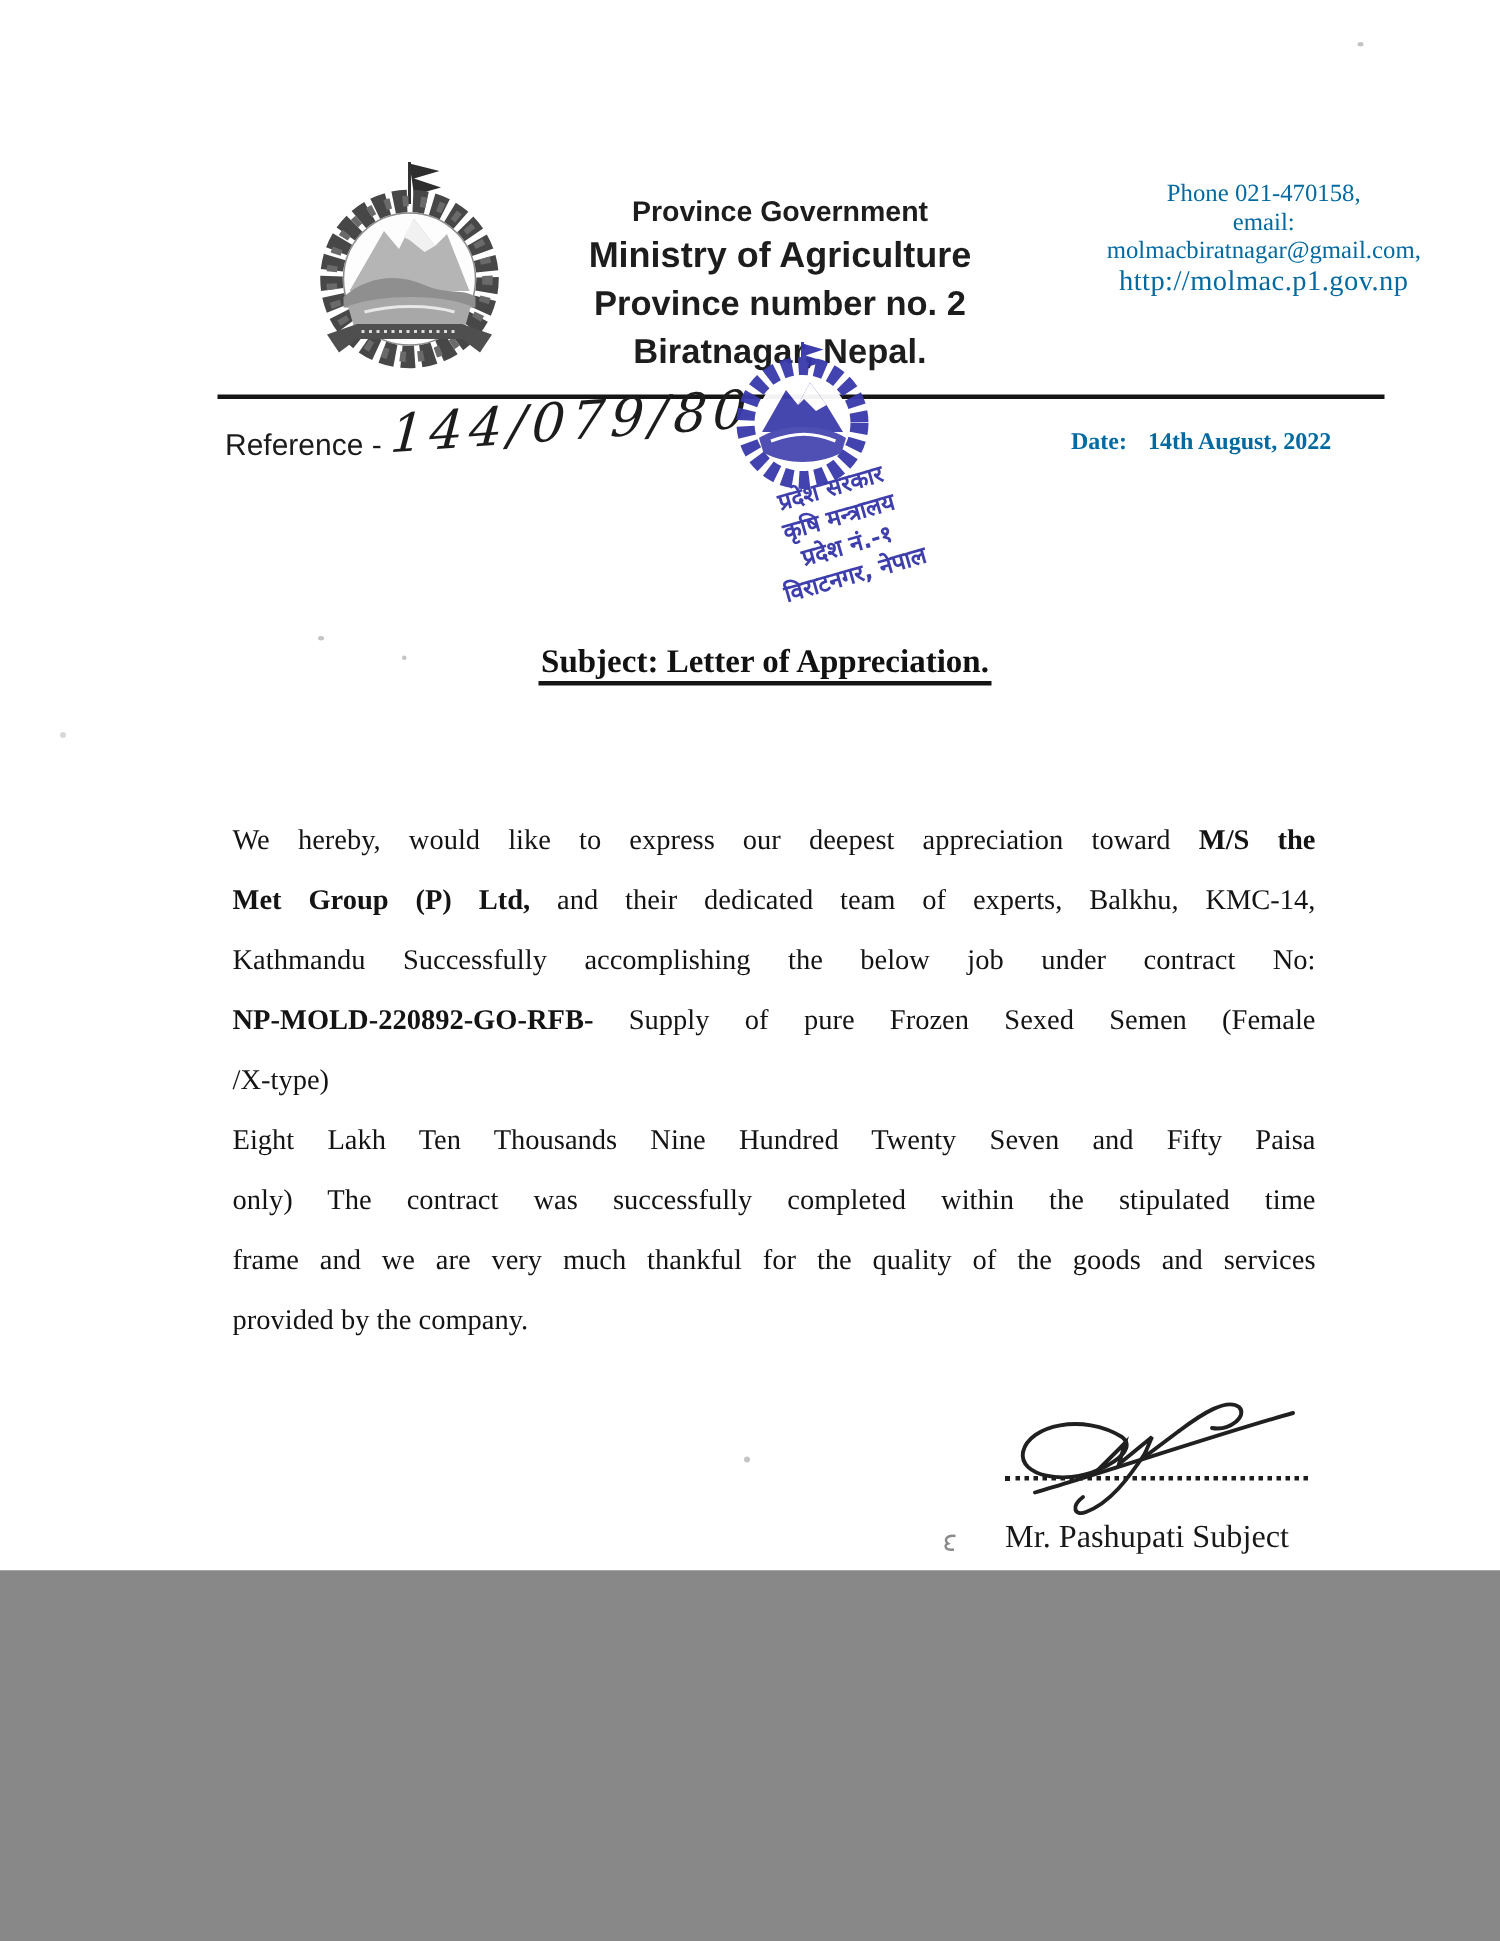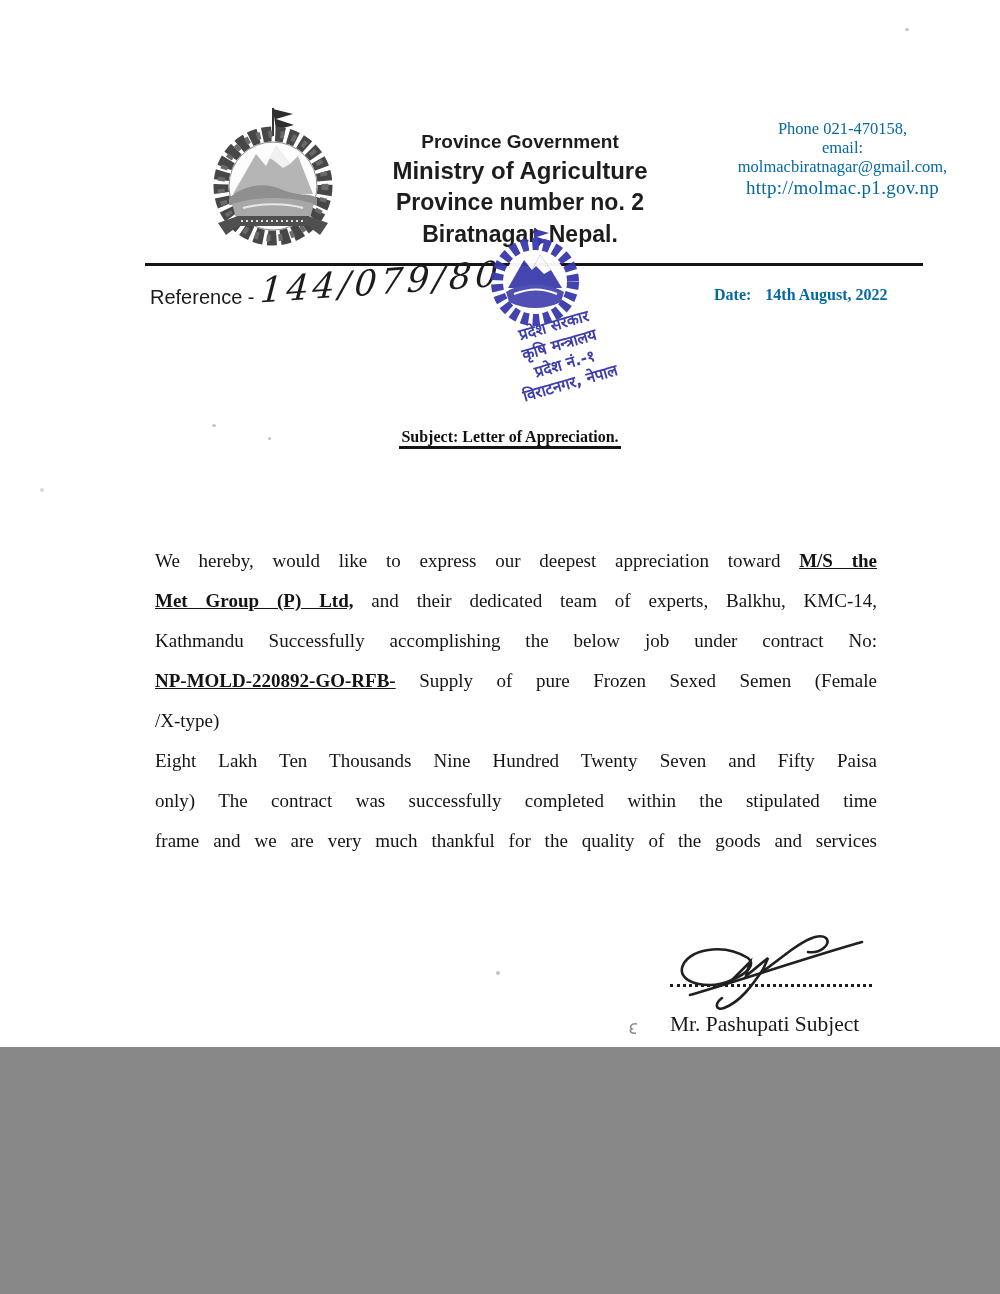--- a/index.html
+++ b/index.html
@@ -28,28 +28,28 @@
   .ref-label{left:150px;top:286px;font-family:"Liberation Sans",sans-serif;
              font-weight:400;font-size:20px;color:#1b1b1b;}
   .ref-number{left:260px;top:262px;font-family:"DejaVu Serif",serif;font-style:italic;
               font-size:35px;letter-spacing:4px;color:#1c1c1c;
               transform:rotate(-4deg) skewX(-8deg);}
   .date-row{left:670px;top:286px;font-weight:700;font-size:16px;color:#0369a1;margin-left:44px;}
   .date-row .dv{margin-left:14px;}
 
   
   .subject{left:290px;top:428px;width:440px;text-align:center;}
-  .subject span{font-weight:700;font-size:16px;color:#121212;
+  .subject span{font-weight:700;font-size:22px;color:#121212;
                 border-bottom:3px solid #151515;padding:0 2px 1px 2px;}
 
   
   .body{left:155px;top:541px;width:722px;font-size:19px;color:#141414;}
   .bl{height:40px;line-height:40px;text-align:justify;text-align-last:justify;white-space:normal;}
   .bl.short{text-align-last:left;}
-  .b{font-weight:700;text-decoration:underline;}
+  .b{font-weight:700;}
 
   
   .sig-svg{left:652px;top:926px;width:228px;height:90px;z-index:3;}
   .dotline{left:670px;top:984px;width:202px;height:0;border-bottom:3.2px dotted #1d1d1d;}
   .sig-name{left:670px;top:1012px;font-size:21.5px;color:#181818;}
   .sig-title{left:722px;top:1046px;font-family:"DejaVu Sans",sans-serif;
              font-size:27px;letter-spacing:1px;}
   .curl{left:626px;top:1020px;width:16px;height:16px;}
 
   .speck{position:absolute;border-radius:50%;background:#c4c4c4;}
@@ -121,20 +121,21 @@
 
   <div class="abs body">
     <div class="bl"><span>We hereby, would like to express our deepest appreciation toward </span><span class="b">M/S the</span></div>
     <div class="bl"><span class="b">Met Group (P) Ltd,</span><span> and their dedicated team of experts, Balkhu, KMC-14,</span></div>
     <div class="bl"><span>Kathmandu Successfully accomplishing the below job under contract No:</span></div>
     <div class="bl"><span class="b">NP-MOLD-220892-GO-RFB-</span><span> Supply of pure Frozen Sexed Semen (Female</span></div>
     <div class="bl short"><span>/X-type)</span></div>
     <div class="bl"><span>Eight Lakh Ten Thousands Nine Hundred Twenty Seven and Fifty Paisa</span></div>
     <div class="bl"><span>only) The contract was successfully completed within the stipulated time</span></div>
     <div class="bl"><span>frame and we are very much thankful for the quality of the goods and services</span></div>
+    <div class="bl short"><span>provided by the company.</span></div>
   </div>
 
   <svg class="abs sig-svg" viewBox="0 0 228 90" fill="none" stroke="#202020" stroke-width="2.6" stroke-linecap="round">
     <path d="M38,69 C80,57 160,30 210,16"></path>
     <path d="M96,32 C70,16 34,24 30,42 C27,58 58,64 80,54 C96,47 104,38 96,32"></path>
     <path d="M80,54 L98,36 L94,50 L116,32 L110,46 L134,28"></path>
     <path d="M134,28 C150,16 166,6 174,12 C180,18 168,28 156,26"></path>
     <path d="M112,42 C100,60 88,76 72,82 C64,85 62,78 70,72"></path>
   </svg>
   <svg class="abs curl" viewBox="0 0 16 16" fill="none" stroke="#8a8a8a" stroke-width="1.6">

